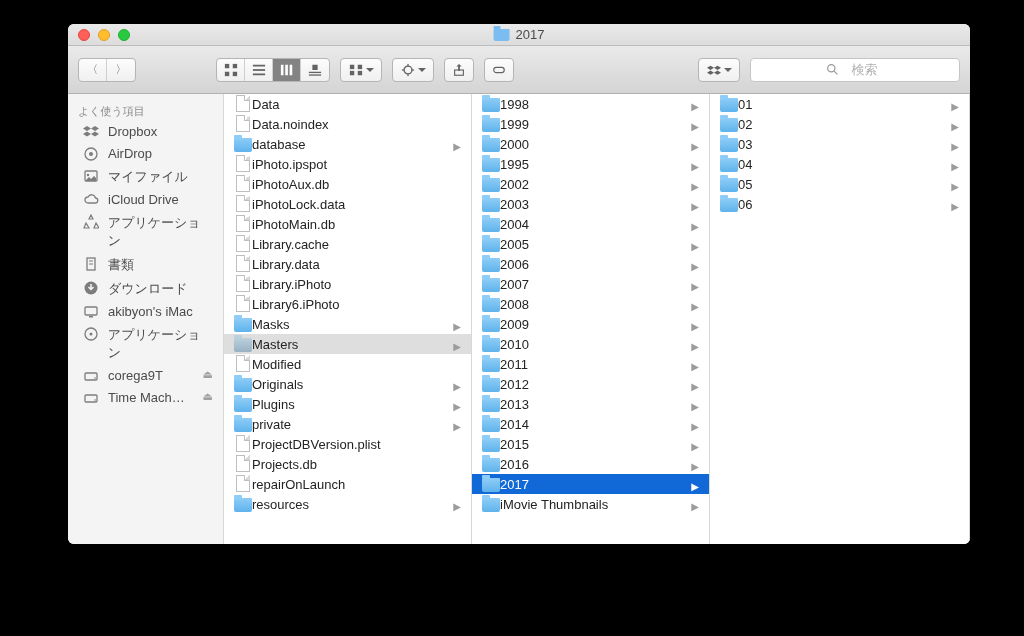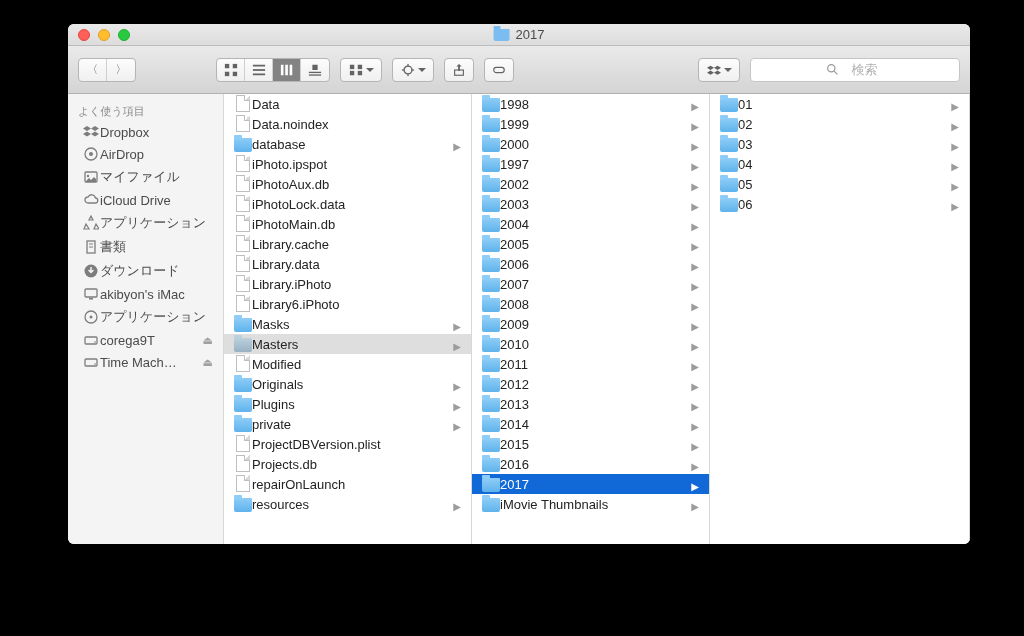--- a/index.html
+++ b/index.html
@@ -130,21 +130,22 @@
   .sb-header {
     padding: 6px 10px 2px;
     font-size: 11px;
     color: #8a8a8a;
     display: flex;
     align-items: center;
     justify-content: space-between;
   }
   .sb-item {
     display: flex;
-    align-items: center;
+    align-items: flex-start;
+    gap: 8px;
     padding: 3px 10px 3px 14px;
     font-size: 13px;
     color: #4b4b4b;
   }
   .sb-icon {
     width: 18px; height: 16px;
     display: flex; align-items: center; justify-content: center;
     color: #7d7d7d;
   }
   .sb-icon svg { width: 16px; height: 16px; fill: currentColor; }
@@ -558,21 +559,21 @@
             <span>1999</span>
             <span class="arrow">▶</span>
           </div>
           <div class="row">
             <span class="folder-ic"></span>
             <span>2000</span>
             <span class="arrow">▶</span>
           </div>
           <div class="row">
             <span class="folder-ic"></span>
-            <span>1997</span>
+            <span>1995</span>
             <span class="arrow">▶</span>
           </div>
           <div class="row">
             <span class="folder-ic"></span>
             <span>2002</span>
             <span class="arrow">▶</span>
           </div>
           <div class="row">
             <span class="folder-ic"></span>
             <span>2003</span>

